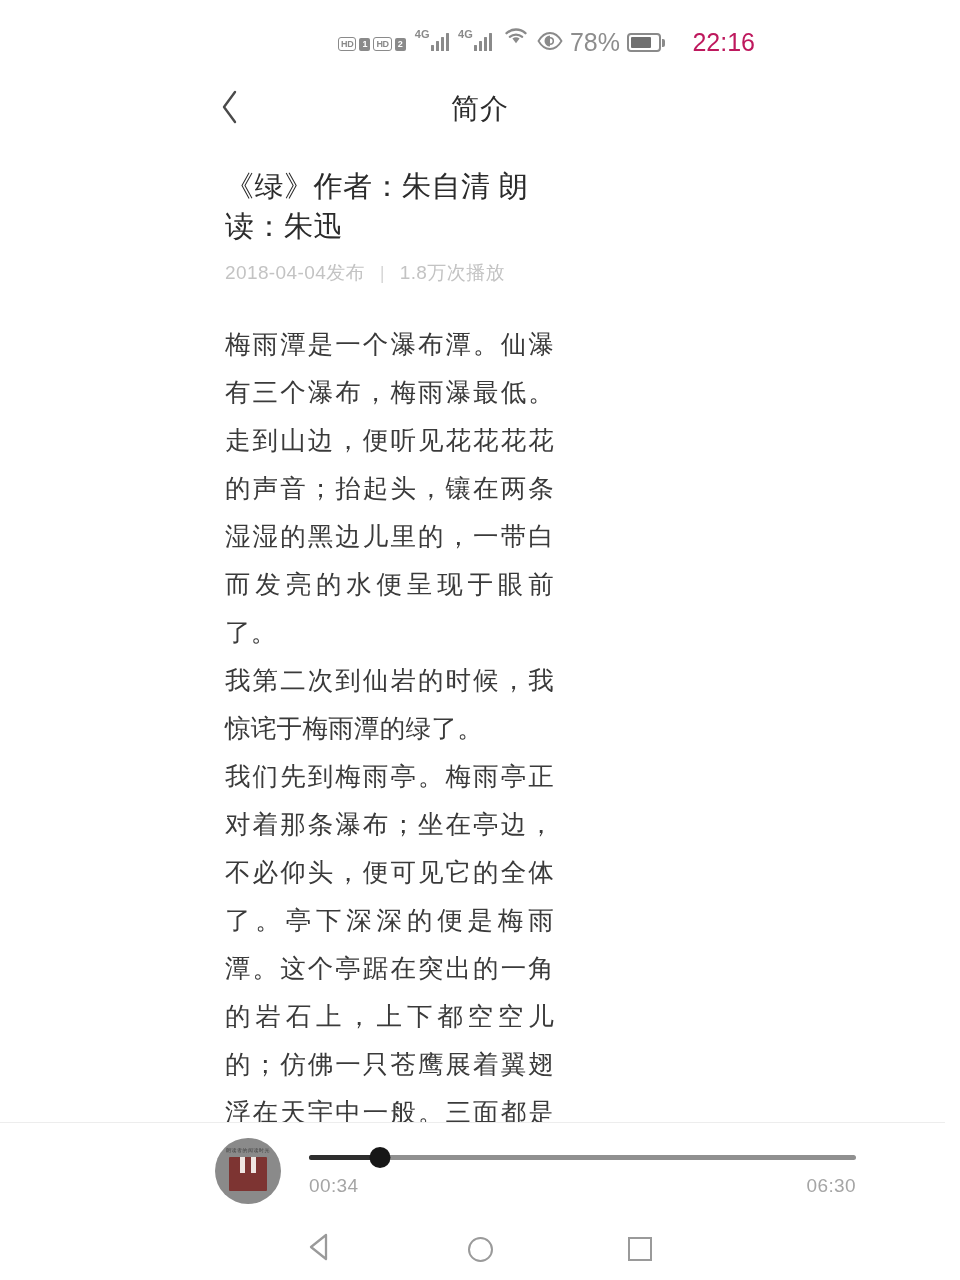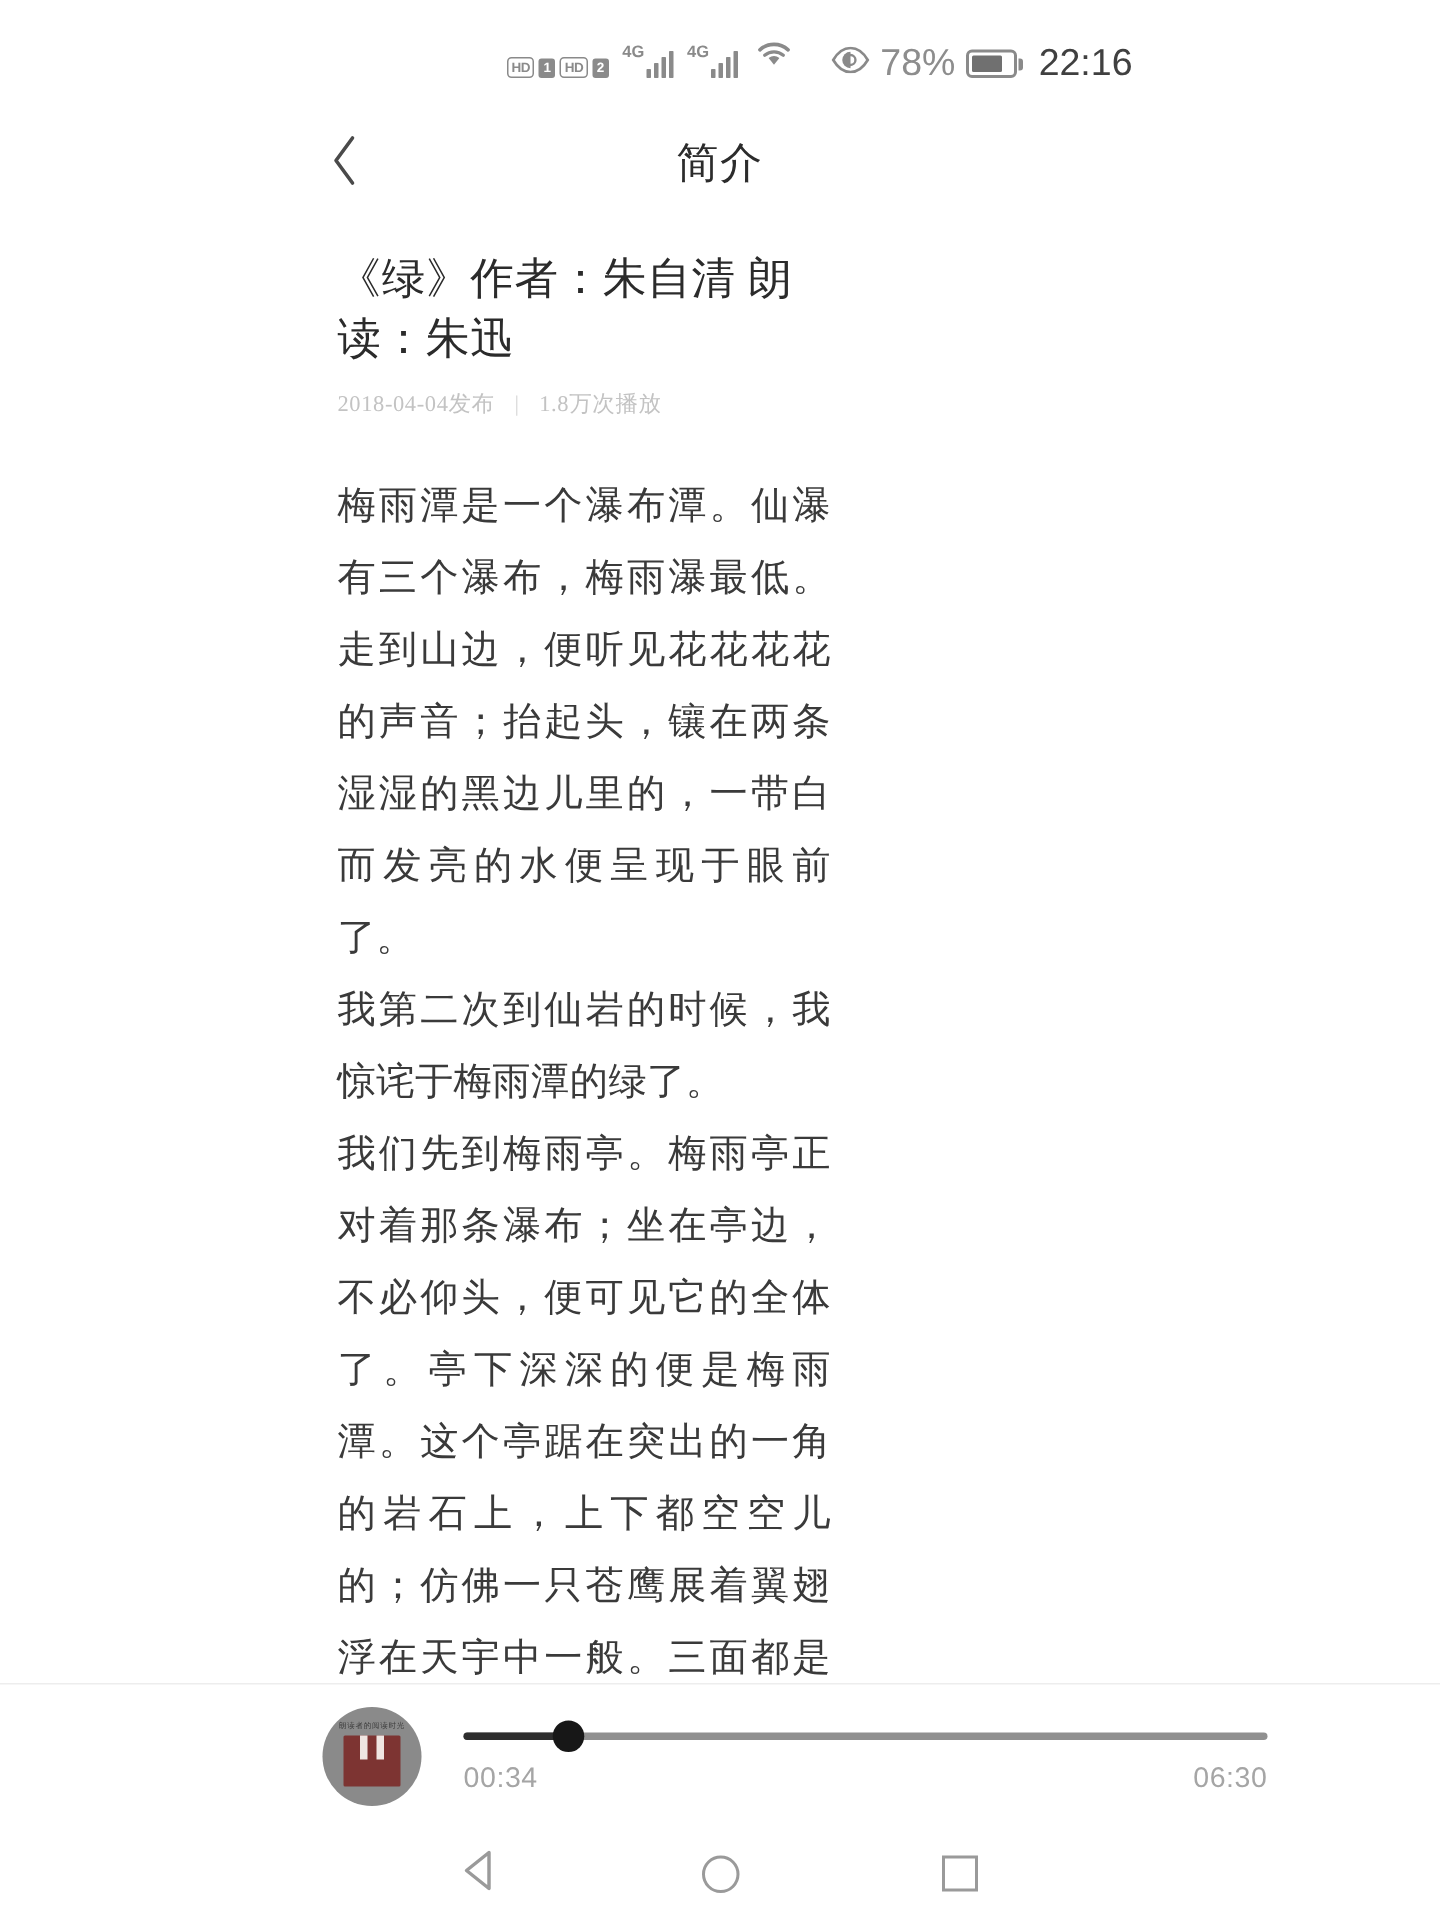--- a/index.html
+++ b/index.html
@@ -131,22 +131,22 @@
   }
   .batt-cap {
     width: 3px;
     height: 8px;
     background: #8a8a8a;
     border-radius: 0 2px 2px 0;
     margin-left: 1.5px;
   }
   .clock {
     font-size: 25px;
-    color: #404040;
-    margin-left: 3px;
+    color: #be185d;
+    margin-left: 20px;
   }
 
   
   .header {
     height: 62px;
     position: relative;
     display: flex;
     align-items: center;
     justify-content: center;
     background: #ffffff;
@@ -177,24 +177,23 @@
   .article-title {
     margin-top: 26px;
     font-size: 29px;
     line-height: 40px;
     color: #2b2b2b;
     text-align: left;
     letter-spacing: 0.5px;
   }
   .article-meta {
     margin-top: 14px;
-    font-size: 15px;
+    font-size: 19px;
     color: #c3c3c3;
     letter-spacing: 0.4px;
-    font-family: Liberation Serif, serif;
   }
   .article-meta .sep {
     color: #d8d8d8;
     margin: 0 9px;
   }
   .article-body {
     margin-top: 34px;
     font-size: 25.5px;
     line-height: 48px;
     color: #3a3a3a;
@@ -203,28 +202,28 @@
   .article-body p {
     margin: 0;
     text-align: justify;
     text-justify: inter-ideograph;
   }
 
   
   .player-bar {
     position: absolute;
     left: 0;
-    right: 0;
+    right: 15px;
     bottom: 62px;
     height: 96px;
     background: #ffffff;
     border-top: 1px solid #ededed;
     display: flex;
     align-items: center;
-    padding: 0 115px 0 215px;
+    padding: 0 89px 0 215px;
     box-sizing: border-box;
   }
   .track-thumb {
     width: 66px;
     height: 66px;
     border-radius: 50%;
     background: #8a8a8a;
     flex: 0 0 auto;
     position: relative;
     overflow: hidden;

